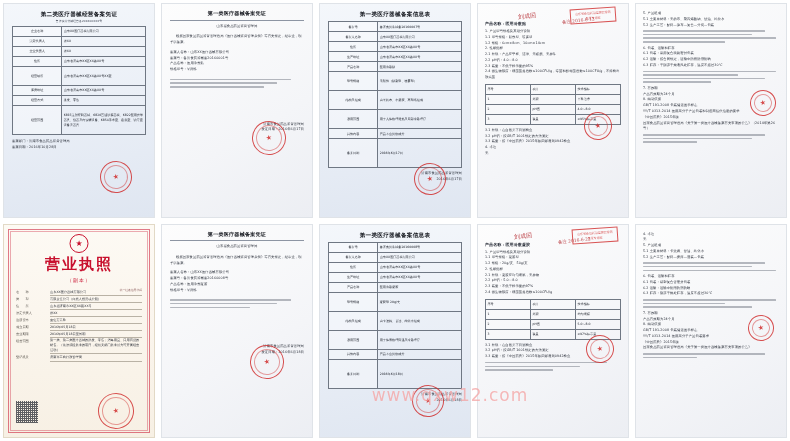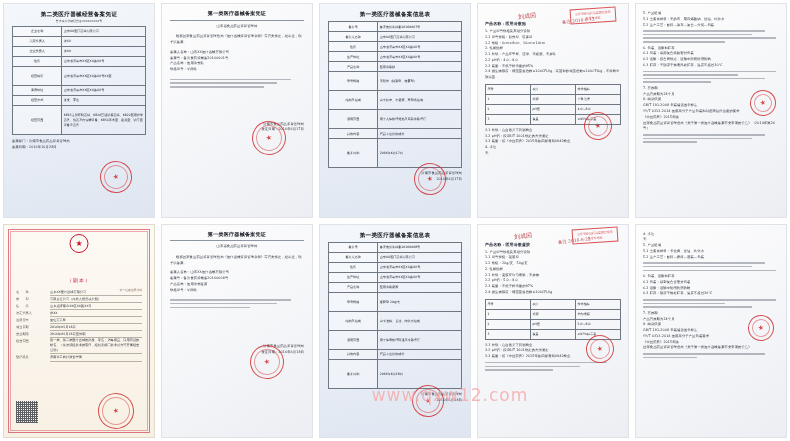--- a/index.html
+++ b/index.html
@@ -294,20 +294,21 @@
       </div>
     </div>
 
     <div class="cell">
       <div class="lic">
         <div class="lic-border"></div>
         <div class="lic-border2"></div>
         <div class="emblem">
             <span>★</span>
           </div>
+        <div class="lic-title">营业执照</div>
         <div class="lic-sub">（副本）</div>
         <div style="position:absolute;right:12px;top:63px;font-size:2.8px;color:#8a5a5a;">统一社会信用代码</div>
         <div class="lic-body">
           <div class="lic-row">
               <span class="k">名　　称</span>
               <span class="v">山东XX医疗器械有限公司</span>
             </div>
           <div class="lic-row">
               <span class="k">类　　型</span>
               <span class="v">有限责任公司（自然人投资或控股）</span>

